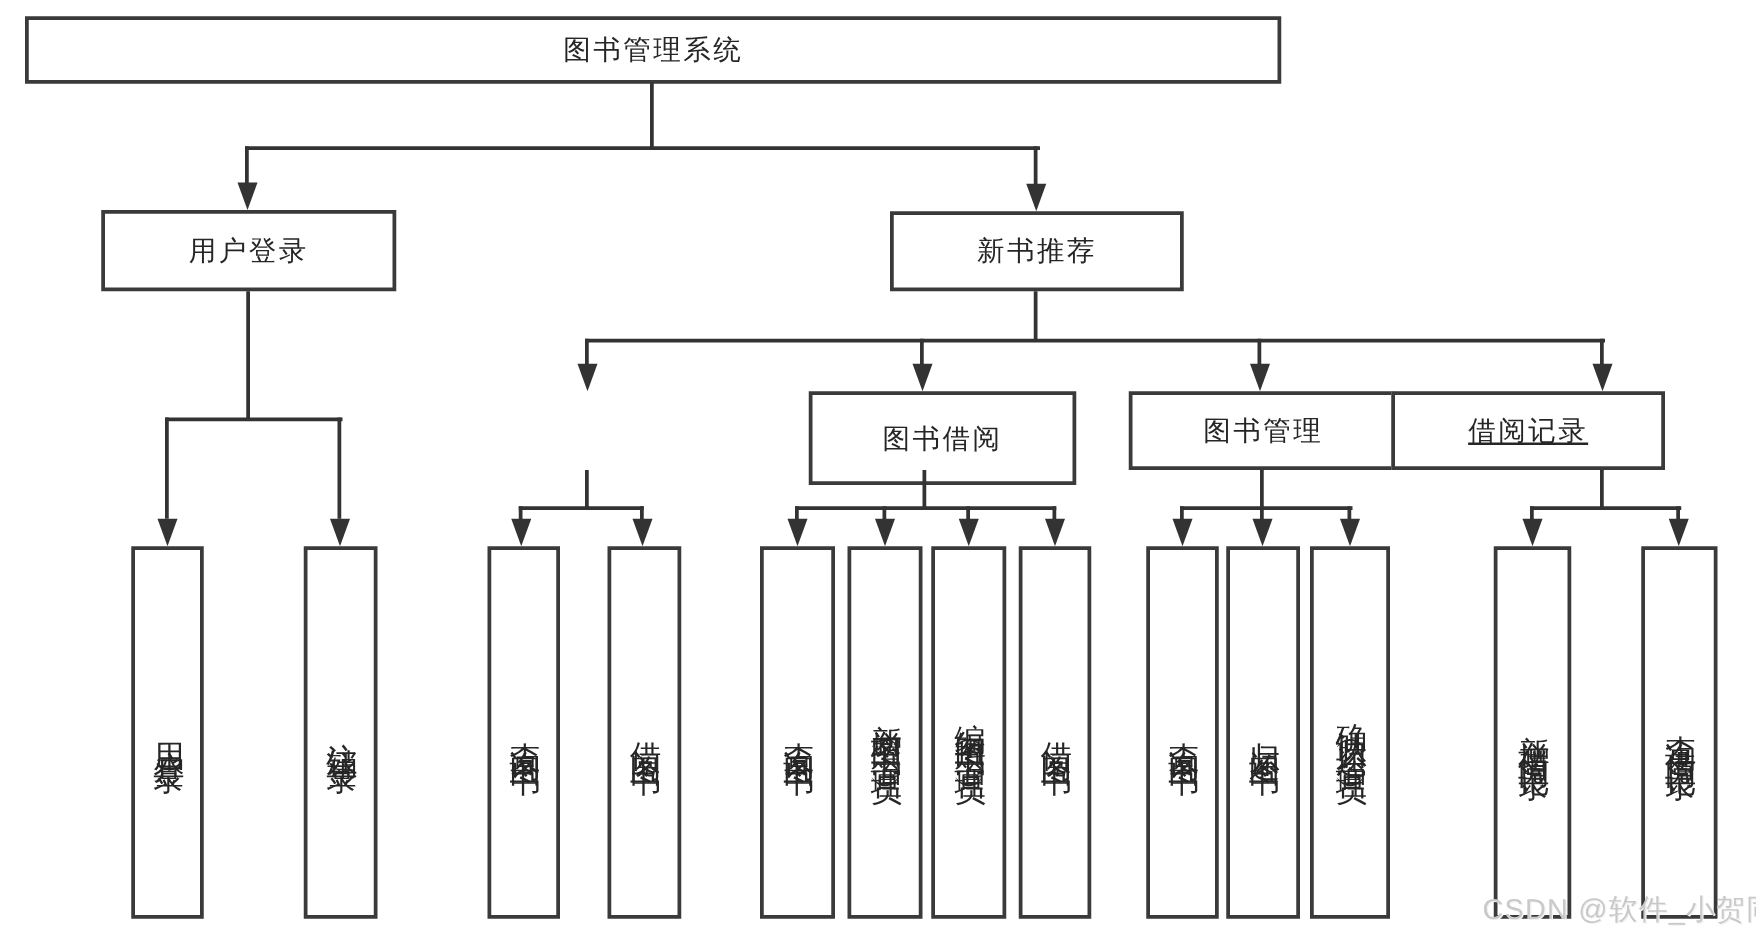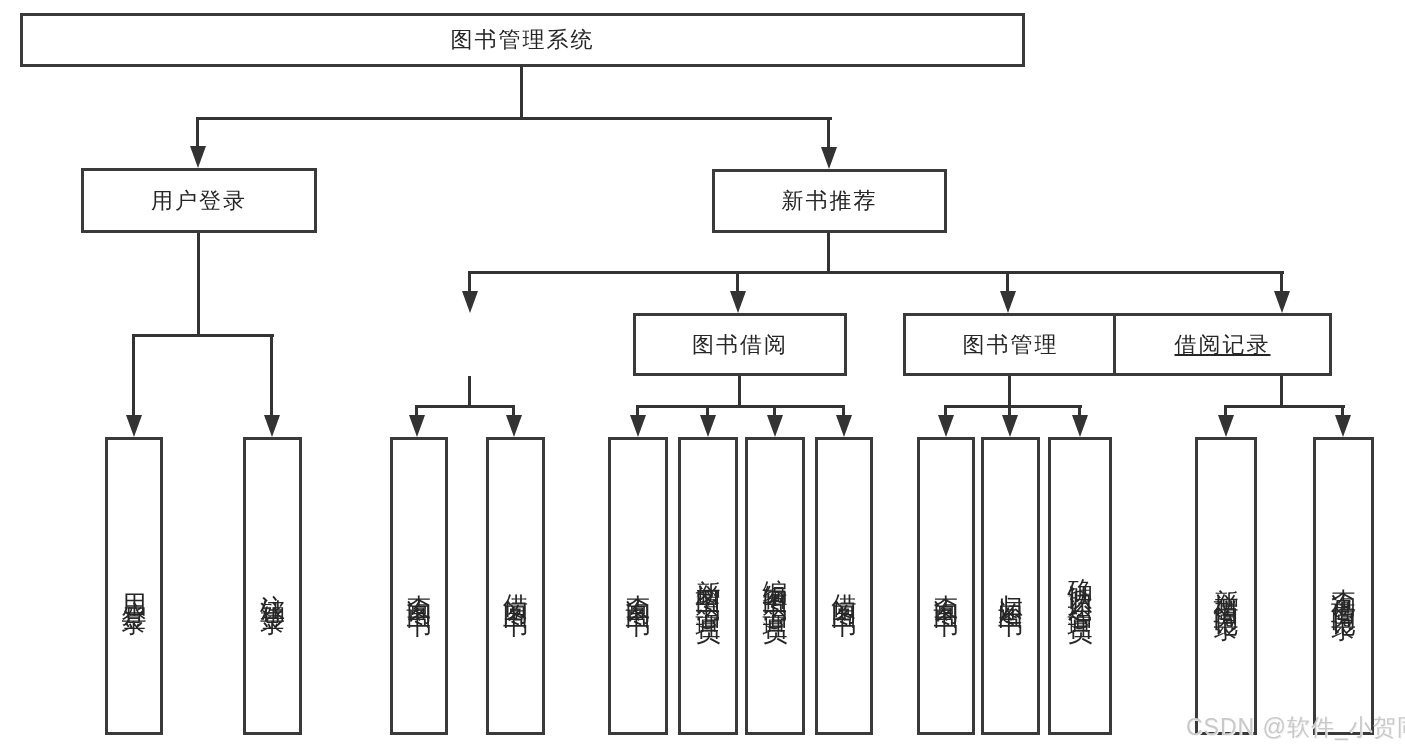--- a/index.html
+++ b/index.html
@@ -32,21 +32,21 @@
 
 <div id="stage">
 
   <div class="nbox" style="left:20px;top:13px;width:1005px;height:54px;">图书管理系统</div>
 
   <div class="nbox" style="left:81px;top:168px;width:236px;height:65px;">用户登录</div>
 
   <div class="nbox" style="left:712px;top:169px;width:235px;height:64px;">新书推荐</div>
 
 
-  <div class="nbox" style="left:633px;top:313px;width:214px;height:63px;">图书借阅</div>
+  <div class="nbox" style="left:647px;top:313px;width:214px;height:75px;">图书借阅</div>
 
   <div class="nbox" style="left:903px;top:313px;width:215px;height:63px;">图书管理</div>
 
   <div class="nbox" style="left:1113px;top:313px;width:219px;height:63px;text-decoration:underline;">借阅记录</div>
 
   <div class="nbox vert" style="left:105px;top:437px;width:58px;height:298px;">用户登录</div>
   <div class="nbox vert" style="left:243px;top:437px;width:59px;height:298px;">注销登录</div>
 
   <div class="nbox vert" style="left:390px;top:437px;width:58px;height:298px;">查询图书</div>
   <div class="nbox vert" style="left:486px;top:437px;width:59px;height:298px;">借阅图书</div>

